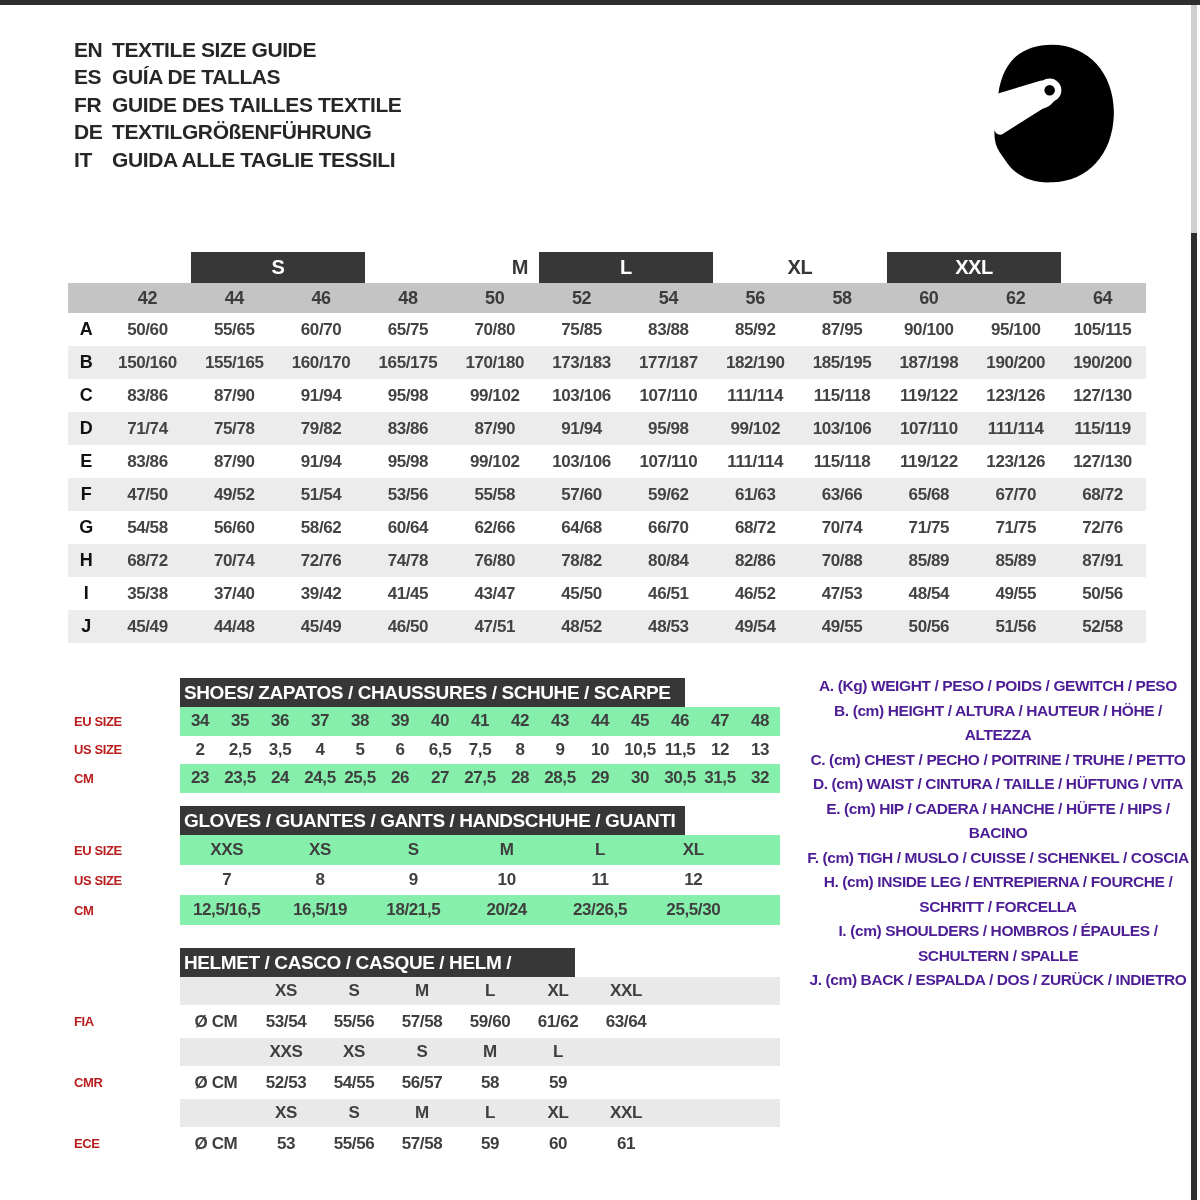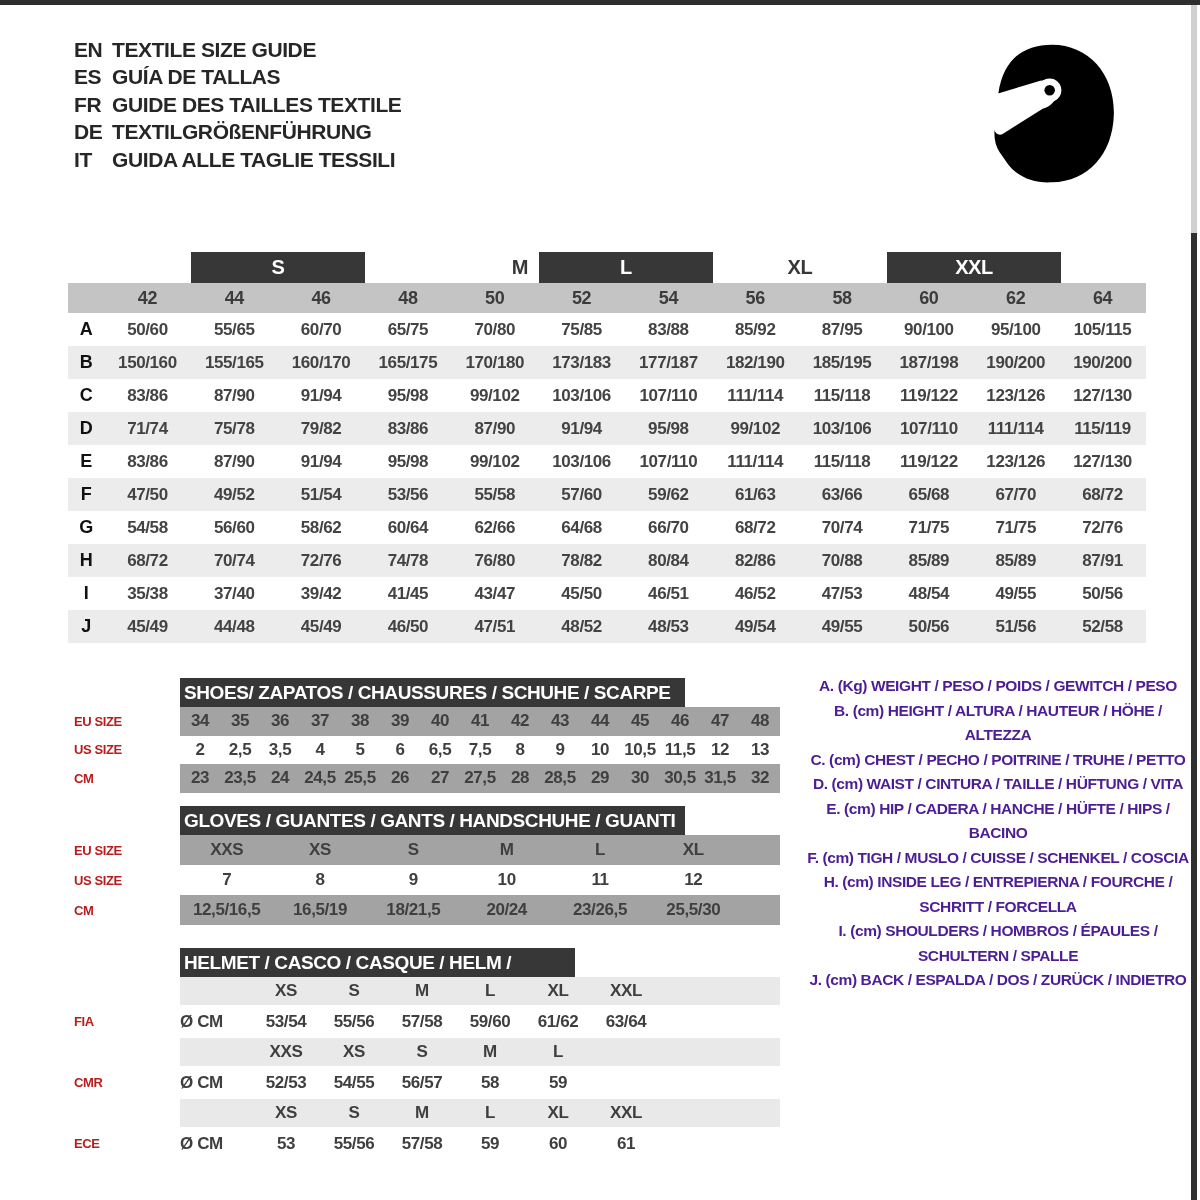--- a/index.html
+++ b/index.html
@@ -38,30 +38,30 @@
   
   .btable{position:absolute;left:68px;width:712px;}
   .shoes-table{top:678px;} .gloves-table{top:806px;} .helmet-table{top:948px;}
   .bar{margin-left:112px;height:29px;line-height:29px;background:#373737;color:#fff;
        font-size:19px;padding-left:4px;box-sizing:border-box;}
   .bar.shoes{width:505px;} .bar.gloves{width:505px;} .bar.helmet{width:395px;}
   .brow{display:flex;align-items:center;}
   .shoes-table .brow{height:28.5px;} .gloves-table .brow{height:30px;}
   .blabel{width:112px;flex:none;font-size:13px;color:#b91c1c;padding-left:6px;box-sizing:border-box;}
   .bband{flex:1;display:flex;align-items:center;height:100%;}
-  .bband.shaded{background:#a3a3a3;}
+  .bband.shaded{background:#86efac;}
   .bcell{flex:1;text-align:center;font-size:17px;color:#3f3f3f;}
   .gloves-table .bband{padding-right:40px;}
 
   
   .hrow{display:flex;align-items:center;}
   .hrow.sizes{height:28px;} .hrow.values{height:33px;}
   .hband{flex:1;display:flex;align-items:center;height:100%;}
   .hband.shaded{background:#e9e9e9;}
-  .hunit{width:72px;flex:none;text-align:left;font-size:17px;color:#3f3f3f;}
+  .hunit{width:72px;flex:none;text-align:center;font-size:17px;color:#3f3f3f;}
   .hcell{width:68px;flex:none;text-align:center;font-size:17px;color:#3f3f3f;}
 
   
   .legend{position:absolute;left:800px;top:674px;width:396px;}
   .legend-item{font-size:15.5px;line-height:24.5px;color:#4c1d95;text-align:center;}
 </style>
 </head>
 <body>
 
 <div id="canvas">

